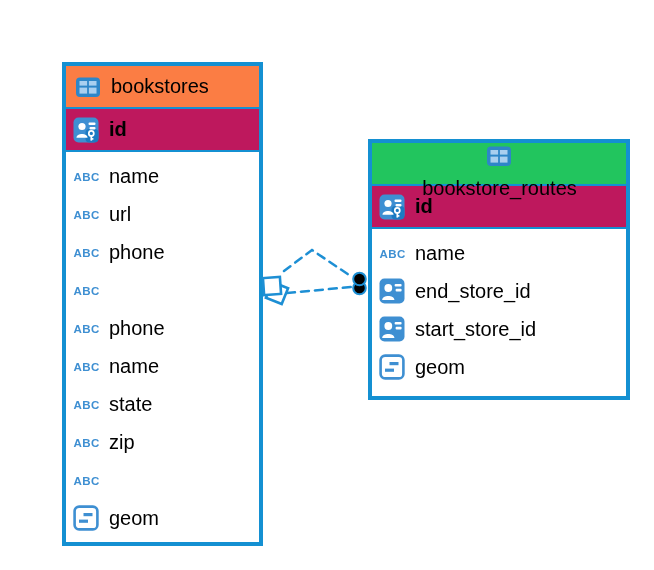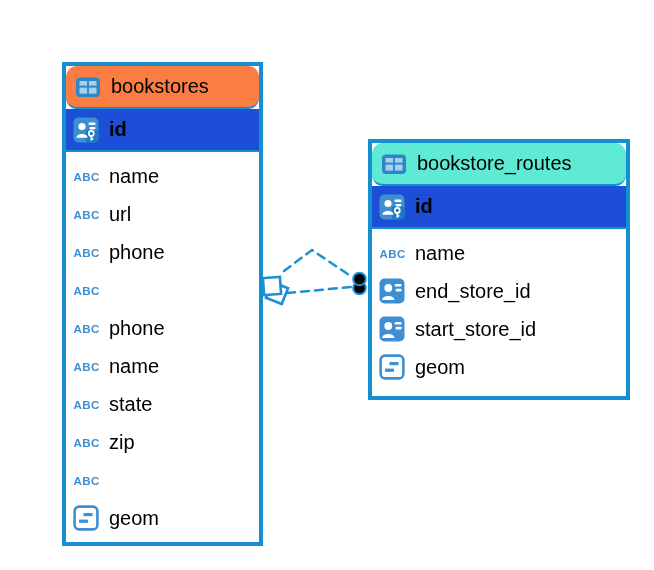--- a/index.html
+++ b/index.html
@@ -27,32 +27,31 @@
   }
   .table-header{
     height:43px;
     display:flex;
     align-items:center;
     gap:8px;
     padding:0 8px 0 9px;
     border-bottom:2px solid var(--blue);
     font-size:20px;
     white-space:nowrap;
-    border-radius:11px;
   }
   .key-row{
     height:43px;
     display:flex;
     align-items:center;
     gap:8px;
     padding:0 8px 0 7px;
     border-bottom:2px solid var(--blue);
     font-weight:bold;
     font-size:20px;
-    background:#1d4ed8;
+    background:#be185d;
   }
   .rows{padding-top:5px;}
   .col-row{
     height:38px;
     display:flex;
     align-items:center;
     gap:8px;
     padding:0 8px 0 7px;
     font-size:20px;
     white-space:nowrap;
@@ -188,21 +187,21 @@
               <rect x="10.5" y="8" width="9" height="3.2" fill="#3E8FD2"></rect>
               <rect x="6" y="14.6" width="9" height="3.2" fill="#3E8FD2"></rect>
             </svg>
           </span>
           <span>geom</span>
         </div>
       </div>
   </div>
 
   <div class="table" id="table-bookstore-routes">
-    <div class="table-header" style="background: #5eead4;">
+    <div class="table-header" style="background: #22c55e; flex-direction: column;">
       <span class="icon">
           <svg width="26" height="26" viewBox="0 0 26 26">
             <rect x="1" y="3.5" width="24" height="19.5" rx="4" fill="#2E86C8"></rect>
             <rect x="4.5" y="7" width="7.6" height="4.6" fill="#A9CFEF"></rect>
             <rect x="13.9" y="7" width="7.6" height="4.6" fill="#A9CFEF"></rect>
             <rect x="4.5" y="13.6" width="7.6" height="6" fill="#A9CFEF"></rect>
             <rect x="13.9" y="13.6" width="7.6" height="6" fill="#A9CFEF"></rect>
           </svg>
         </span>
       <span>bookstore_routes</span>

